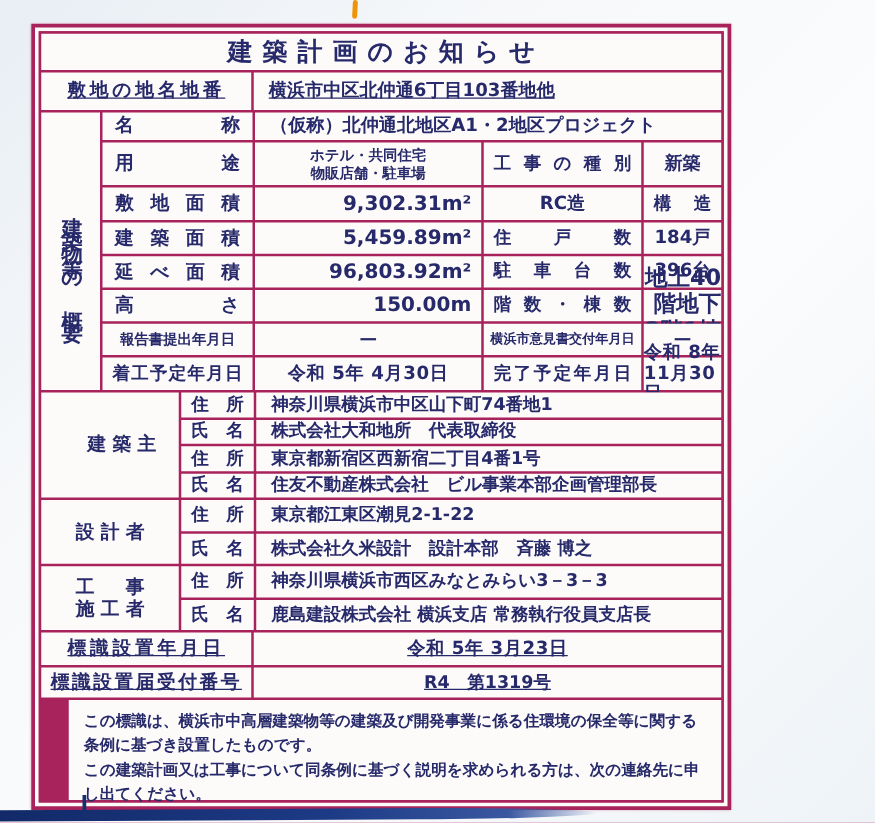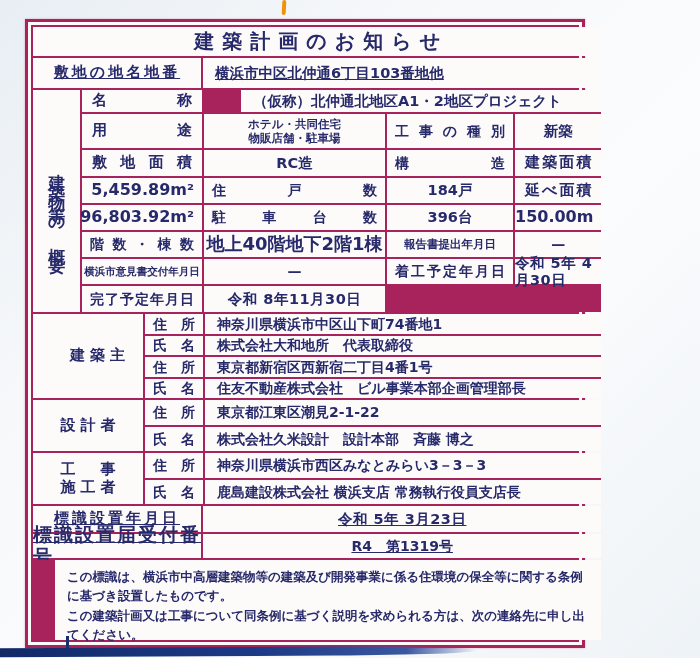--- a/index.html
+++ b/index.html
@@ -24,33 +24,33 @@
   .cell { background: var(--cellbg); display: flex; align-items: center; justify-content: center; font-size: 14px; line-height: 1.15; }
 
   .sec-title { grid-auto-rows: 29px; }
   .title-cell { font-size: 20px; letter-spacing: 8px; padding-left: 8px; }
 
   .sec-kv { grid-template-columns: 168px 1fr; text-decoration: underline; }
   .sec-site  { grid-auto-rows: 30px; }
   .sec-sdate { grid-auto-rows: 26px; }
   .sec-snum  { grid-auto-rows: 24px; }
   .ls2 { letter-spacing: 3px; font-size: 15px; }
-  .ls1 { letter-spacing: 2px; font-size: 19px; }
+  .ls1 { letter-spacing: 2px; font-size: 15px; }
 
   .sec-overview {
     grid-template-columns: 47px 120px 181px 126px 1fr;
     grid-template-rows: 22px 34px 26px 25px 25px 25px 25px 26px;
   }
   .vlabel {
     grid-row: 1 / span 8; grid-column: 1;
     writing-mode: vertical-rl;
     font-size: 17px; letter-spacing: 11px;
     padding-top: 14px;
   }
-  .span3 { grid-column: 3 / 6; margin-left: 37px; }
+  .span3 { grid-column: 3 / 6; }
 
   .jl { display:block; width:100%; text-align: justify; text-align-last: justify; text-justify: inter-character; white-space: nowrap; }
   .lbl  { padding: 0 10px; font-size: 15px; }
   .lbl4 { padding: 0 8px;  font-size: 14px; }
   .sm   { font-size: 11.5px; padding: 0 2px; }
   .sm2  { font-size: 10.5px; padding: 0 1px; }
 
   .val  { font-size: 14.5px; }
   .lft  { justify-content: flex-start; padding-left: 12px; }
   .num  { justify-content: flex-end; padding-right: 8px; font-size: 16px; }
@@ -110,20 +110,21 @@
         <span>物販店舗・駐車場</span>
       </div>
       <div class="cell lbl4">
           <span class="jl">工事の種別</span>
         </div>
       <div class="cell ctr val">新築</div>
 
       <div class="cell lbl">
           <span class="jl">敷地面積</span>
         </div>
+      <div class="cell num">9,302.31m²</div>
       <div class="cell ctr val">RC造</div>
       <div class="cell lbl4">
           <span class="jl">構造</span>
         </div>
 
       <div class="cell lbl">
           <span class="jl">建築面積</span>
         </div>
       <div class="cell num">5,459.89m²</div>
       <div class="cell lbl4">
@@ -133,20 +134,23 @@
 
       <div class="cell lbl">
           <span class="jl">延べ面積</span>
         </div>
       <div class="cell num">96,803.92m²</div>
       <div class="cell lbl4">
           <span class="jl">駐車台数</span>
         </div>
       <div class="cell ctr val">396台</div>
 
+      <div class="cell lbl">
+          <span class="jl">高さ</span>
+        </div>
       <div class="cell num">150.00m</div>
       <div class="cell lbl4">
           <span class="jl">階数・棟数</span>
         </div>
       <div class="cell ctr floors">地上40階地下2階1棟</div>
 
       <div class="cell sm">報告書提出年月日</div>
       <div class="cell ctr">—</div>
       <div class="cell sm2">横浜市意見書交付年月日</div>
       <div class="cell ctr">—</div>

